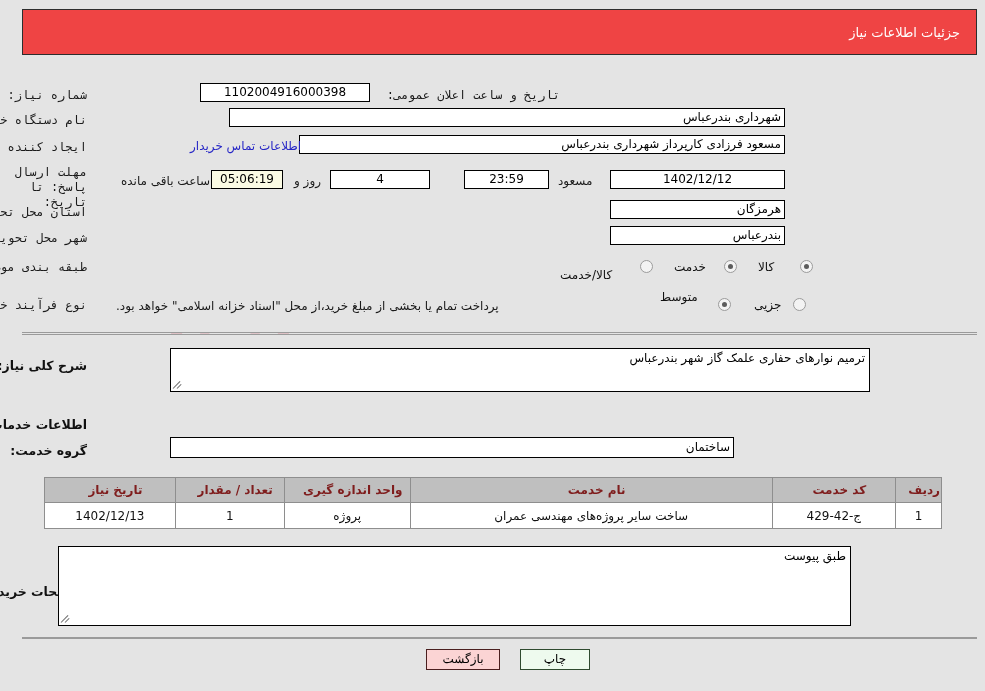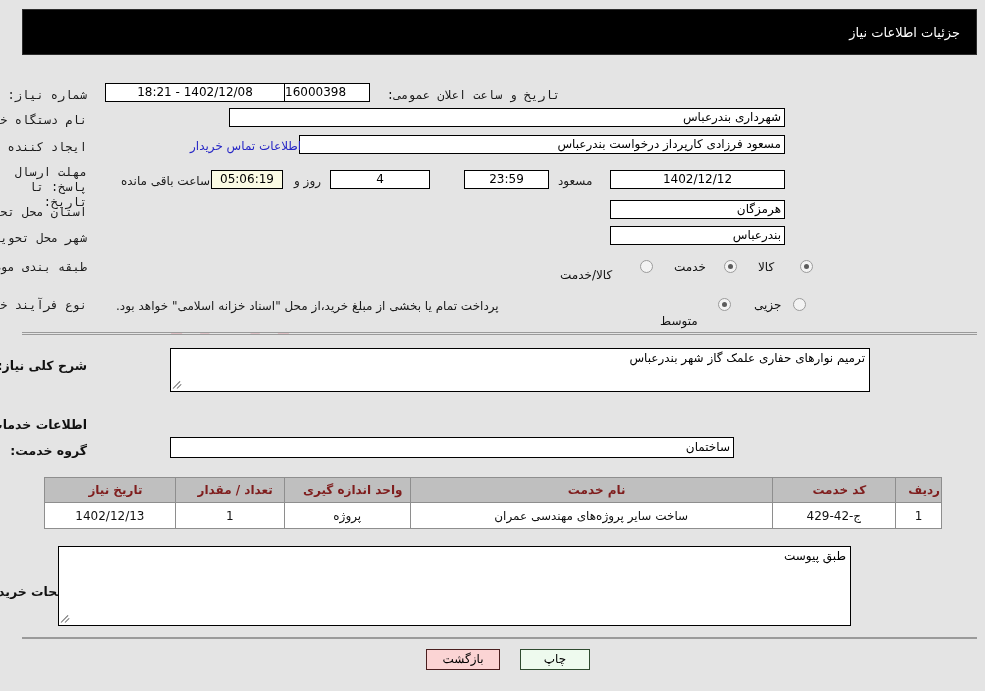--- a/index.html
+++ b/index.html
@@ -46,21 +46,21 @@
   
   .page {
     position: absolute;
     left: 0; top: 0; width: 985px; height: 691px;
     z-index: 10;
   }
   .title-bar {
     position: absolute;
     left: 22px; top: 9px;
     width: 955px; height: 46px;
-    background: #000000;
+    background: #ef4444;
     border: 1px solid #2d2d2d;
     color: #ffffff;
     display: flex;
     align-items: center;
     justify-content: flex-start;
     padding: 0 16px;
     font-size: 13px;
   }
 
   
@@ -231,27 +231,26 @@
 
   <div class="title-bar">
     <span>جزئیات اطلاعات نیاز</span>
   </div>
 
   <div class="panel" id="panel-top"></div>
 
   <div class="lbl" style="right:898px; top:88px; width:0;">شماره نیاز:</div>
   <div class="fld center" style="right:615px; top:83px; width:170px;">1102004916000398</div>
   <div class="lbl" style="right:425px; top:88px;">تاریخ و ساعت اعلان عمومی:</div>
-  <div class="fld center" style="right:700px; top:83px; width:180px; left:105px; right:auto;">1402/12/08 - 18:21</div>
 
   <div class="lbl" style="right:898px; top:113px;">نام دستگاه خریدار:</div>
   <div class="fld" style="left:229px; top:108px; width:556px;">شهرداری بندرعباس</div>
 
   <div class="lbl" style="right:898px; top:140px;">ایجاد کننده درخواست:</div>
-  <div class="fld" style="left:299px; top:135px; width:486px;">مسعود فرزادی کارپرداز درخواست بندرعباس</div>
+  <div class="fld" style="left:299px; top:135px; width:486px;">مسعود فرزادی کارپرداز شهرداری بندرعباس</div>
   <div class="link" style="left:190px; top:139px;">اطلاعات تماس خریدار</div>
 
   <div class="lbl wrap" style="right:898px; top:166px; width:86px;">مهلت ارسال پاسخ: تا تاریخ:</div>
   <div class="fld center" style="left:610px; top:170px; width:175px;">1402/12/12</div>
   <div class="plain" style="left:558px; top:174px;">مسعود</div>
   <div class="fld center" style="left:464px; top:170px; width:85px;">23:59</div>
   <div class="fld center" style="left:330px; top:170px; width:100px;">4</div>
   <div class="plain" style="left:294px; top:174px;">روز و</div>
   <div class="fld center yellow" style="left:211px; top:170px; width:72px;">05:06:19</div>
   <div class="plain" style="left:121px; top:174px;">ساعت باقی مانده</div>
@@ -267,21 +266,21 @@
   <div class="radio-lbl" style="left:758px; top:260px;">کالا</div>
   <div class="radio on" style="left:724px; top:260px;"></div>
   <div class="radio-lbl" style="left:674px; top:260px;">خدمت</div>
   <div class="radio" style="left:640px; top:260px;"></div>
   <div class="radio-lbl" style="left:560px; top:260px;margin-top:8px;">کالا/خدمت</div>
 
   <div class="lbl" style="right:898px; top:298px;">نوع فرآیند خرید :</div>
   <div class="radio" style="left:793px; top:298px;"></div>
   <div class="radio-lbl" style="left:754px; top:298px;">جزیی</div>
   <div class="radio on" style="left:718px; top:298px;"></div>
-  <div class="radio-lbl" style="left:660px; top:314px;">متوسط</div>
+  <div class="radio-lbl" style="left:660px; top:290px;">متوسط</div>
   <div class="plain" style="left:116px; top:299px;">پرداخت تمام یا بخشی از مبلغ خرید،از محل "اسناد خزانه اسلامی" خواهد بود.</div>
 
   <div class="panel" id="panel-mid"></div>
 
   <div class="section-head" style="right:898px; top:358px;">شرح کلی نیاز:</div>
   <div class="ta" style="left:170px; top:348px; width:700px; height:44px;">
     <span>ترمیم نوارهای حفاری علمک گاز شهر بندرعباس</span>
     <span class="grip">
       <i style="left:0px; top:9px; width:10px; transform:rotate(-45deg);"></i>
       <i style="left:4px; top:9px; width:6px; transform:rotate(-45deg);"></i>

